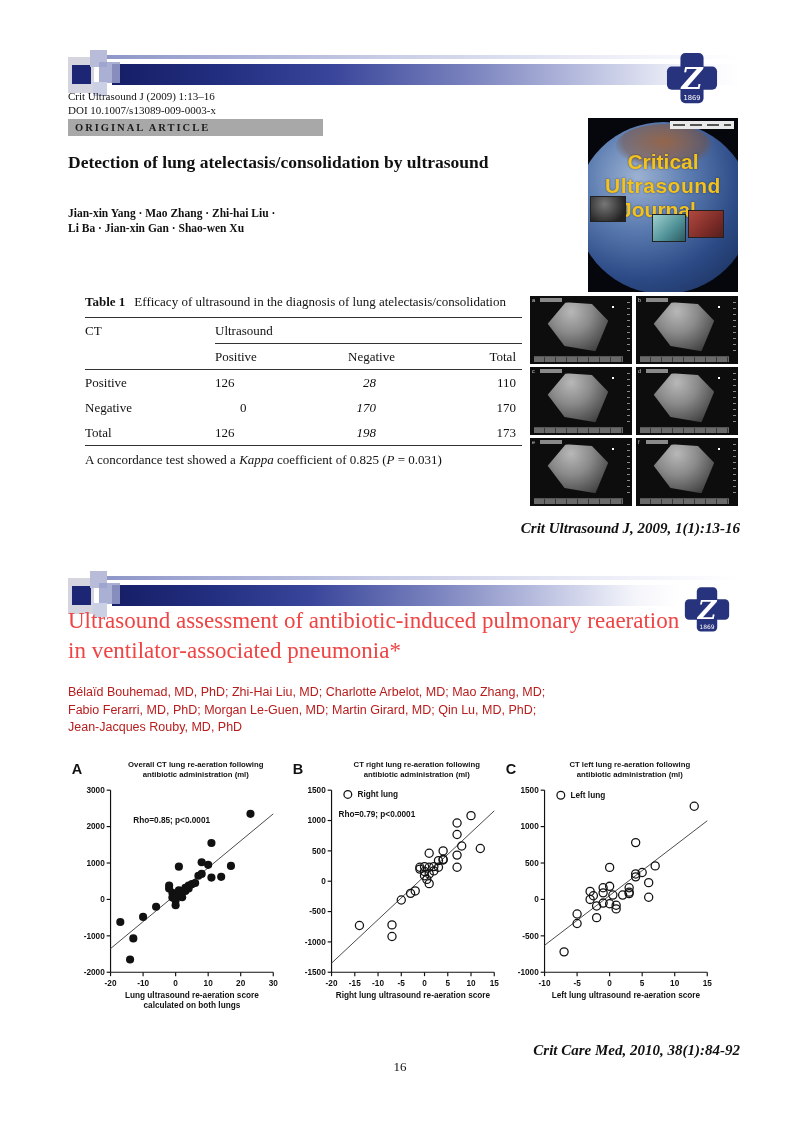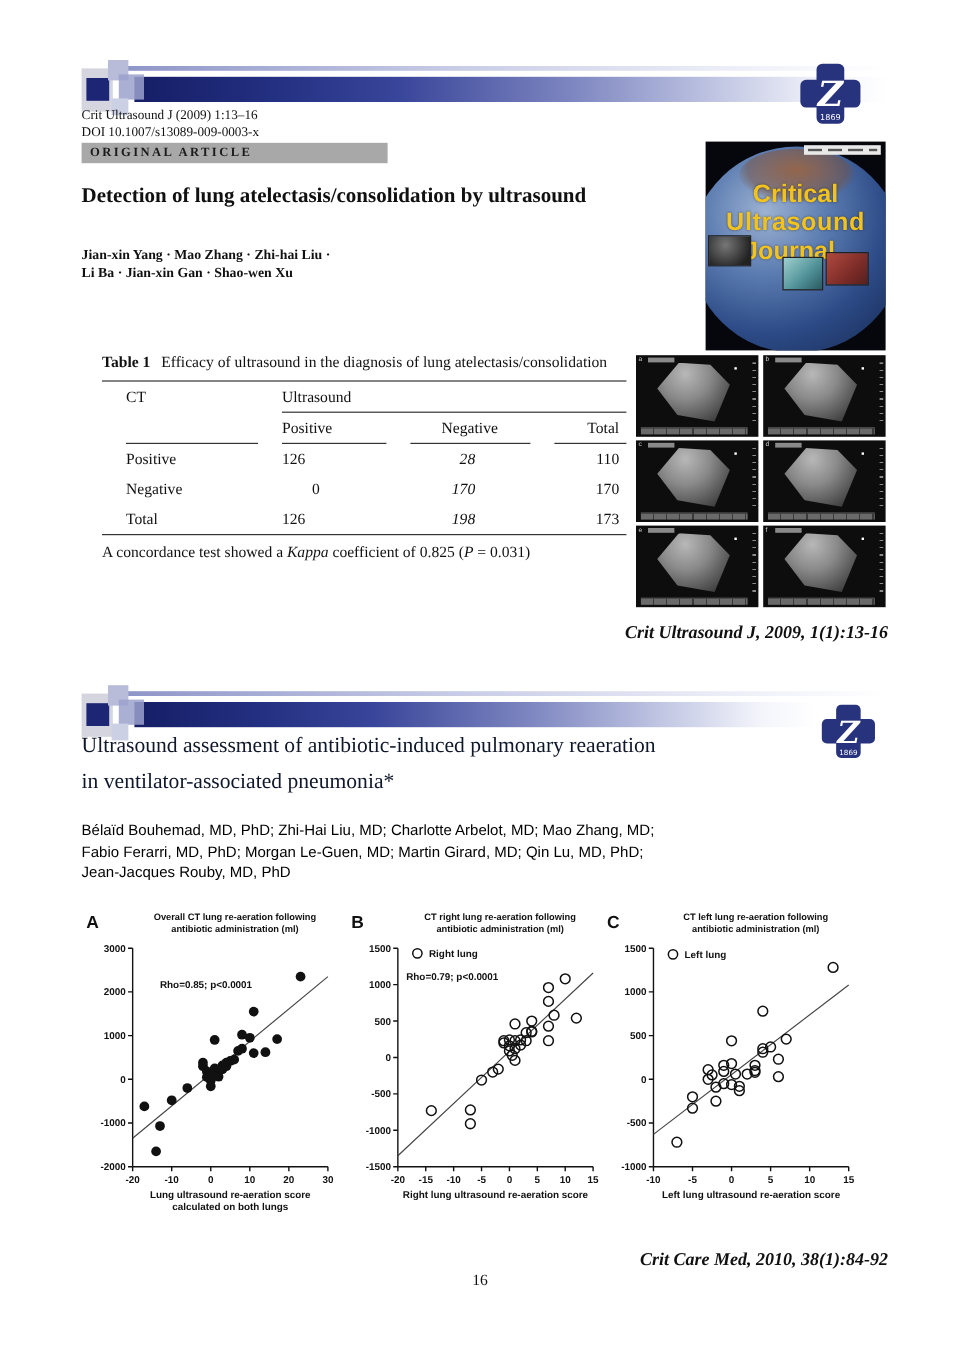--- a/index.html
+++ b/index.html
@@ -47,21 +47,21 @@
   .cover .thumb{position:absolute;border:1px solid #222;}
   .th1{left:2px;top:78px;width:34px;height:24px;background:radial-gradient(circle at 40% 30%,#777,#222 80%);}
   .th2{left:64px;top:96px;width:32px;height:26px;background:linear-gradient(135deg,#9fd0cf,#4d8f95 60%,#2c5a60);}
   .th3{left:100px;top:92px;width:34px;height:26px;background:linear-gradient(135deg,#b0493f,#7e2c28 60%,#55201d);}
 
   
   .table1{left:85px;top:293px;width:437px;font-size:13px;}
   .t-caption{line-height:17px;margin-bottom:7px;}
   .t-caption .lbl{font-weight:bold;margin-right:9px;}
   .t-grid{display:grid;grid-template-columns:130px 107px 120px 80px;border-top:1.4px solid #333;border-bottom:1.4px solid #333;}
-  .t-grid div{padding:5px 0 4px 0;margin-left:20px;}
+  .t-grid div{padding:5px 0 4px 0;}
   .hd-ultra{grid-column:2/5;border-bottom:1.2px solid #333;}
   .sub{border-bottom:1.4px solid #333;}
   .c3{padding-left:0;}
   .c3 .nb3{display:inline-block;min-width:28px;text-align:right;margin-left:26px;font-style:italic;}
   .c3h{padding-left:26px !important;}
   .c4{text-align:right;padding-right:6px !important;}
   .indent{padding-left:25px !important;}
   .t-foot{margin-top:6px;font-size:13px;}
 
   
@@ -74,23 +74,23 @@
   .uspanel .plbl{position:absolute;left:2px;top:2px;color:#cfcfcf;font-family:"Liberation Sans",sans-serif;
       font-size:5.5px;line-height:5px;}
   .uspanel .hbar{position:absolute;left:10px;top:2px;width:22px;height:4px;background:#8a8a8a;}
   .uspanel .scale{position:absolute;right:2px;top:6px;bottom:12px;width:3px;
       background:repeating-linear-gradient(180deg,#8a8a8a 0 1px,transparent 1px 6px);}
   .uspanel .strip{position:absolute;left:4px;right:9px;bottom:2px;height:5px;border-top:1px solid #555;
       background:repeating-linear-gradient(90deg,#6a6a6a 0 10px,#3a3a3a 10px 11px);}
   .uspanel .dot{position:absolute;right:18px;top:10px;width:2px;height:2px;background:#fff;}
 
   
-  .title2{left:68px;top:606px;width:620px;font-size:18px;line-height:30px;color:#0f172a;}
+  .title2{left:68px;top:606px;width:620px;font-size:23px;line-height:30px;color:#ef4444;}
   .authors2{left:68px;top:684px;font-family:"Liberation Sans",sans-serif;font-size:12.5px;
-      line-height:17.5px;color:#000000;}
+      line-height:17.5px;color:#b91c1c;}
   .charts{left:0;top:757px;width:800px;height:266px;}
   .chart{position:absolute;top:0;width:215px;height:262px;}
 
   .pagenum{left:0;right:0;top:1059px;text-align:center;font-size:13px;}
 </style>
 </head>
 <body>
 
 <div class="page">
 

